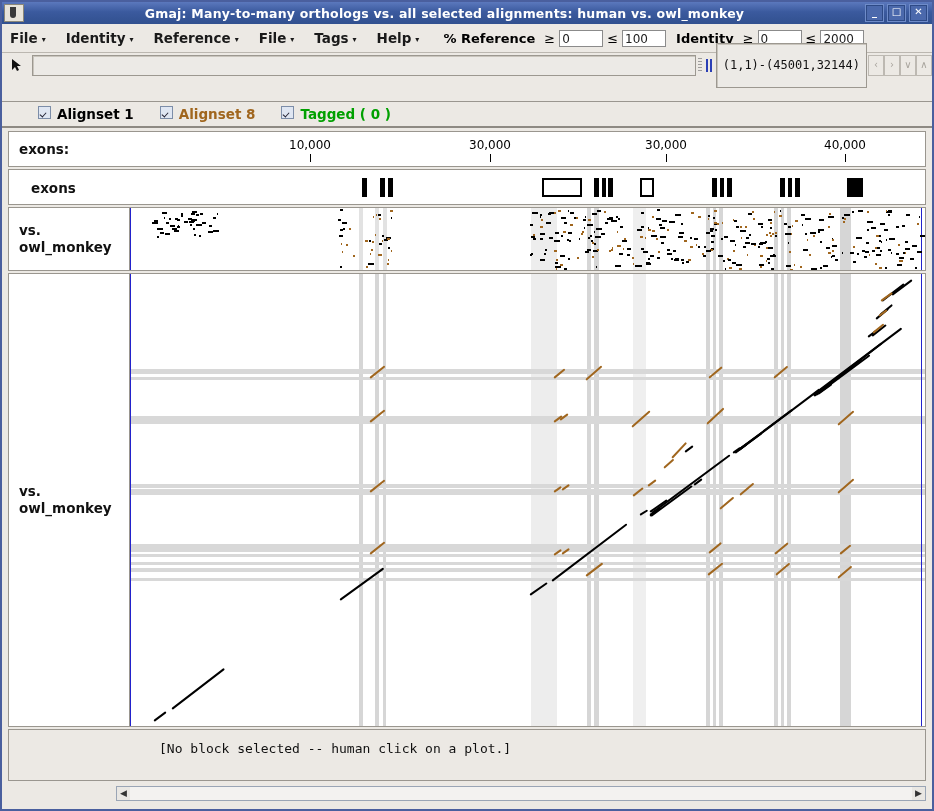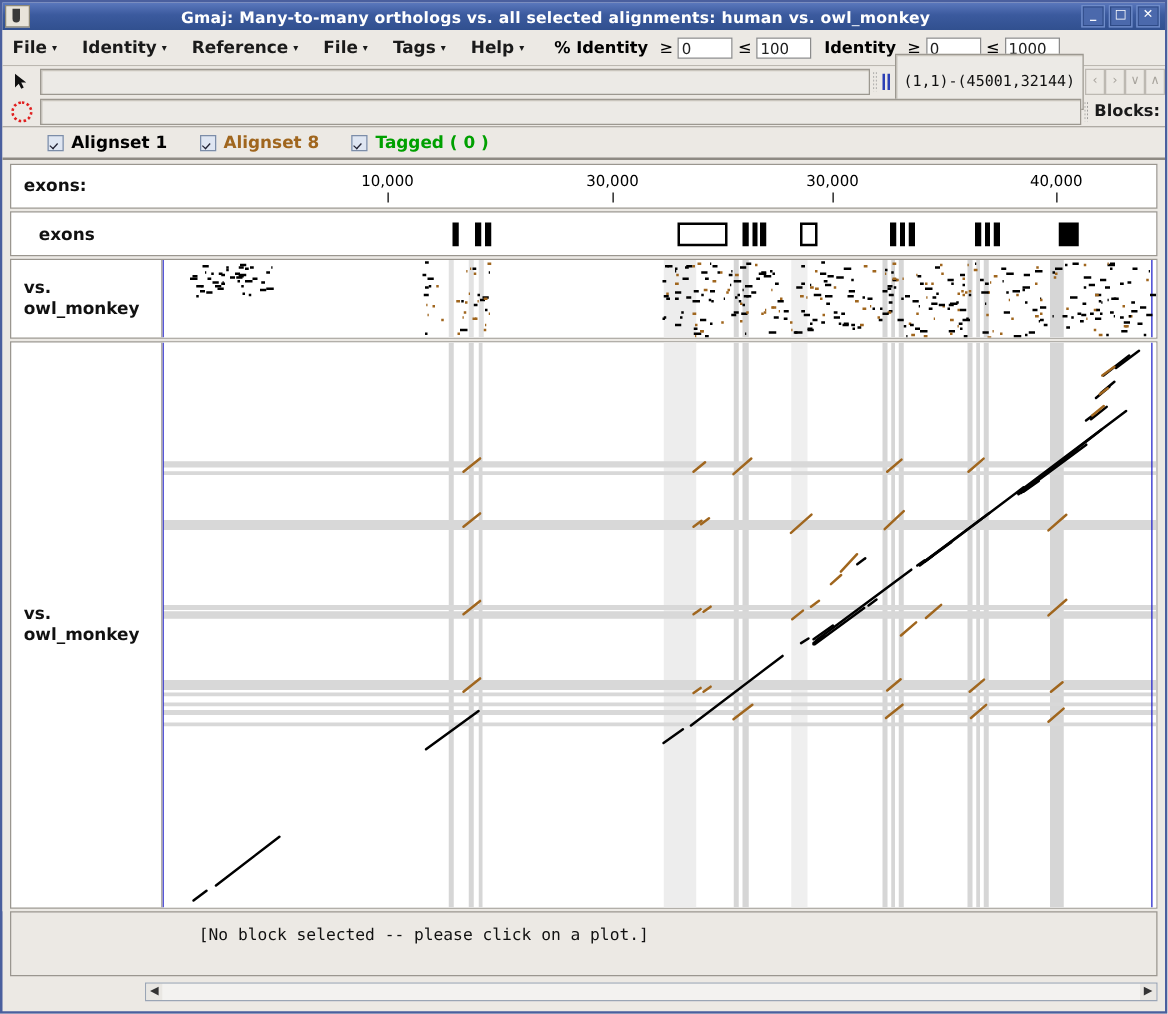--- a/index.html
+++ b/index.html
@@ -60,21 +60,21 @@
           font-family:"DejaVu Sans",sans-serif;}
   .blockslbl{font-size:13px;font-weight:bold;color:#1a1a1a;padding:0 4px;white-space:nowrap;}
 
   
   .alignrow{flex:0 0 24px;height:24px;background:#ece9e4;display:flex;align-items:center;
             padding-left:36px;border-bottom:2px solid #8e8a83;font-size:13.5px;font-weight:bold;}
   .chk{width:11px;height:11px;border:1px solid #7c8da8;background:#dfe6f2;
        margin-right:6px;position:relative;flex:0 0 11px;}
   .chk:after{content:"";position:absolute;left:2px;top:4px;width:3px;height:5px;
              border:solid #223;border-width:0 1.6px 1.6px 0;transform:rotate(42deg);}
-  .aset{display:flex;align-items:center;margin-right:26px;white-space:nowrap;}
+  .aset{display:flex;align-items:flex-start;margin-right:26px;white-space:nowrap;}
 
   
   .panels{flex:1;display:flex;flex-direction:column;background:#ece9e4;padding:0 6px;
           box-sizing:border-box;}
   .panel{background:#ffffff;border:1px solid #9a968f;box-sizing:border-box;position:relative;}
   .ruler{flex:0 0 36px;height:36px;margin-top:3px;}
   .ruler .rlabel{position:absolute;left:10px;top:9px;font-size:13.5px;font-weight:bold;color:#111;}
   .tick{position:absolute;bottom:4px;width:1px;height:8px;background:#000;}
   .ticklbl{position:absolute;top:6px;font-size:12px;color:#000;transform:translateX(-50%);
            font-family:"DejaVu Sans",sans-serif;white-space:nowrap;}
@@ -140,33 +140,33 @@
       <span>File</span><span class="caret">▾</span>
     </div>
     <div class="menu-item">
       <span>Tags</span><span class="caret">▾</span>
     </div>
     <div class="menu-item">
       <span>Help</span><span class="caret">▾</span>
     </div>
 
     <div class="filtergroup">
-      <span class="lbl">% Identity</span>
+      <span class="lbl">% Reference</span>
       <span class="cmp">≥</span>
       <div class="numbox">0</div>
       <span class="cmp">≤</span>
       <div class="numbox">100</div>
     </div>
 
     <div class="filtergroup" style="margin-left:10px;">
       <span class="lbl">Identity</span>
       <span class="cmp">≥</span>
       <div class="numbox">0</div>
       <span class="cmp">≤</span>
-      <div class="numbox">1000</div>
+      <div class="numbox">2000</div>
     </div>
   </div>
 
   <div class="toolarea">
     <div class="toolrow">
       <div class="tool-left">
         <svg class="arrow-ico" viewBox="0 0 12 14">
           <polygon points="1,1 1,12 4,9 6,13 8,12 6,8 10,8" fill="#111"></polygon>
         </svg>
       </div>
@@ -176,28 +176,20 @@
           <i></i>
           <i></i>
         </div>
       <div class="coordbox">(1,1)-(45001,32144)</div>
       <div class="navbtns">
         <div class="navbtn">‹</div>
         <div class="navbtn">›</div>
         <div class="navbtn">∨</div>
         <div class="navbtn">∧</div>
       </div>
-    </div>
-    <div class="toolrow">
-      <div class="tool-left">
-        <div class="lasso-ico"></div>
-      </div>
-      <div class="longfield"></div>
-      <div class="grip"></div>
-      <div class="blockslbl">Blocks:</div>
     </div>
   </div>
 
   <div class="alignrow">
     <div class="aset">
       <span class="chk"></span>
       <span style="color:#000;">Alignset 1</span>
     </div>
     <div class="aset">
       <span class="chk"></span>
@@ -777,21 +769,21 @@
           <div class="seg" style="left: 710px; top: 279px; width: 14.2127px; height: 2px; background: rgb(160, 102, 30); transform: rotate(-0.68573rad);"></div>
           <div class="seg" style="left: 708px; top: 303px; width: 18.4391px; height: 2px; background: rgb(160, 102, 30); transform: rotate(-0.708626rad);"></div>
           <div class="seg" style="left: 749px; top: 41px; width: 10px; height: 2px; background: rgb(160, 102, 30); transform: rotate(-0.643501rad);"></div>
           <div class="seg" style="left: 743px; top: 58px; width: 14.2127px; height: 2px; background: rgb(160, 102, 30); transform: rotate(-0.68573rad);"></div>
           <div class="seg" style="left: 751px; top: 26px; width: 13.6015px; height: 2px; background: rgb(160, 102, 30); transform: rotate(-0.628796rad);"></div>
         </div>
     </div>
   </div>
 
   <div class="statusbar">
-    <div class="statustext">[No block selected -- please click on a plot.]</div>
+    <div class="statustext">[No block selected -- human click on a plot.]</div>
   </div>
   <div class="hscrollwrap">
     <div class="hscroll">
       <div class="sbtn">◀</div>
       <div class="strack"></div>
       <div class="sbtn">▶</div>
     </div>
   </div>
 </div>
 

